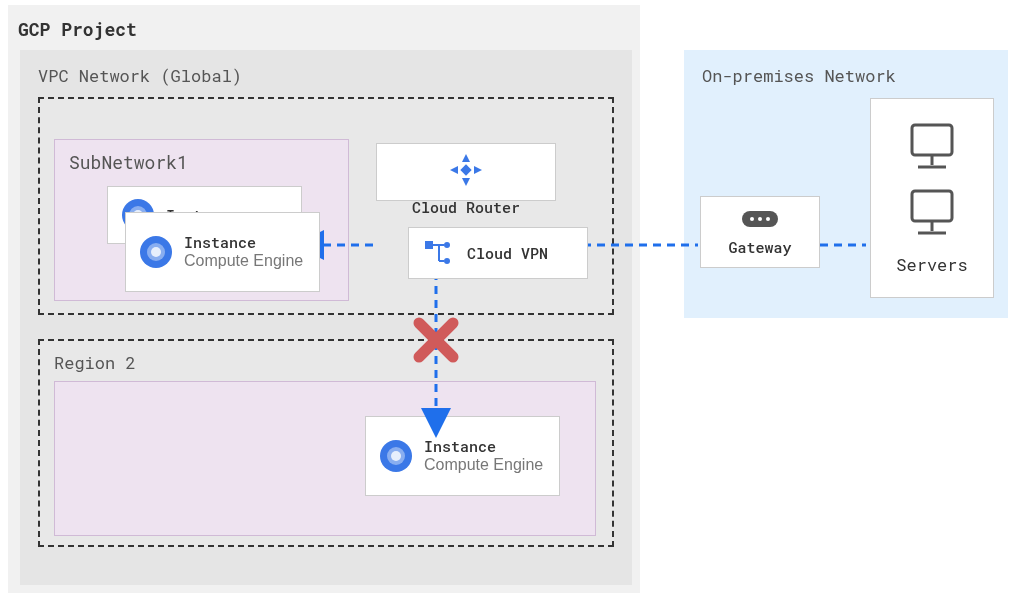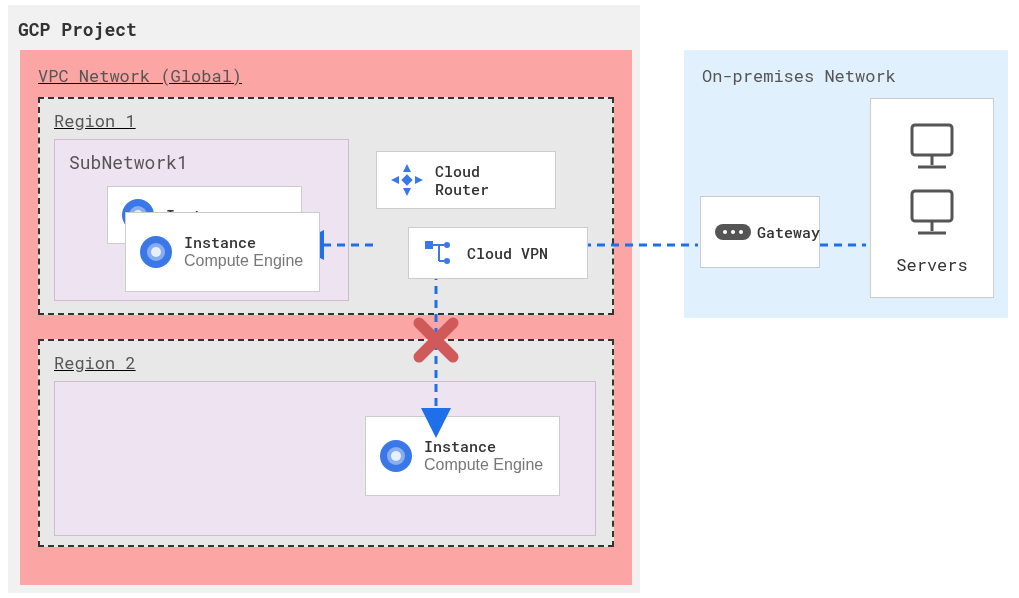--- a/index.html
+++ b/index.html
@@ -11,23 +11,22 @@
   width: 632px; height: 588px;
   background: #f1f1f1;
   padding: 12px 10px;
 }
 .gcp-title { font-weight: bold; font-size: 18px; color: #333; margin-bottom: 8px; }
 
 .vpc-network {
   position: absolute;
   left: 20px; top: 50px;
   width: 612px; height: 535px;
-  background: #fca5a5;
+  background: #e5e5e5;
   padding: 14px 18px;
-  text-decoration: underline;
 }
 .vpc-title { font-size: 17px; color: #555; margin-bottom: 10px; }
 
 .region {
   position: relative;
   border: 2px dashed #333;
   background: #e8e8e8;
   margin-bottom: 24px;
 }
 .region-1 { height: 218px; }
@@ -53,35 +52,35 @@
   gap: 10px;
 }
 .card-icon { width: 36px; height: 36px; flex-shrink: 0; }
 .card-text { display: flex; flex-direction: column; line-height: 1.2; }
 .card-title { font-size: 15px; color: #333; font-weight: 500; }
 .card-sub { font-size: 16px; color: #777; font-family: Arial, sans-serif; }
 
 .instance-back { left: 52px; top: 46px; width: 195px; height: 58px; z-index: 1; }
 .instance-front { left: 70px; top: 72px; width: 195px; height: 80px; z-index: 2; }
 
-.cloud-router { left: 336px; top: 52px; width: 180px; height: 58px; z-index: 2; }
+.cloud-router { left: 336px; top: 44px; width: 180px; height: 58px; z-index: 2; flex-direction: column; }
 .cloud-vpn { left: 336px; top: 128px; width: 180px; height: 52px; z-index: 2; margin-left: 32px; }
 
 .instance-r2 { left: 310px; top: 34px; width: 195px; height: 80px; }
 
 .onprem {
   position: absolute;
   left: 684px; top: 50px;
   width: 324px; height: 268px;
   background: #e1f0fd;
   padding: 14px 18px;
 }
 .onprem-title { font-size: 17px; color: #555; }
 
-.gateway { position: absolute; left: 700px; top: 196px; width: 120px; height: 72px; gap: 4px; }
+.gateway { position: absolute; left: 700px; top: 196px; width: 120px; height: 72px; flex-direction: column; gap: 4px; }
 .gateway .card-icon { width: 40px; height: 28px; }
 
 .servers {
   position: absolute;
   left: 870px; top: 98px;
   width: 124px; height: 200px;
   background: #fff;
   border: 1px solid #ccc;
   display: flex; flex-direction: column; align-items: center; justify-content: center;
   gap: 12px; 
@@ -103,21 +102,20 @@
 <body>
 
 <div class="gcp-project">
   <div class="gcp-title">GCP Project</div>
 </div>
 
 <div class="vpc-network">
   <div class="vpc-title">VPC Network (Global)</div>
 
   <div class="region region-1">
-    <div class="region-title">Region 1</div>
     <div class="subnet subnet-1">
       <div class="subnet-title">SubNetwork1</div>
       <div class="card instance-back">
         <span class="card-icon">
           <svg viewBox="0 0 36 36">
               <circle cx="18" cy="18" r="16" fill="#3b78e7"></circle>
               <circle cx="18" cy="18" r="9" fill="#fff" opacity="0.4"></circle>
               <circle cx="18" cy="18" r="5" fill="#fff" opacity="0.8"></circle>
             </svg>
         </span>

